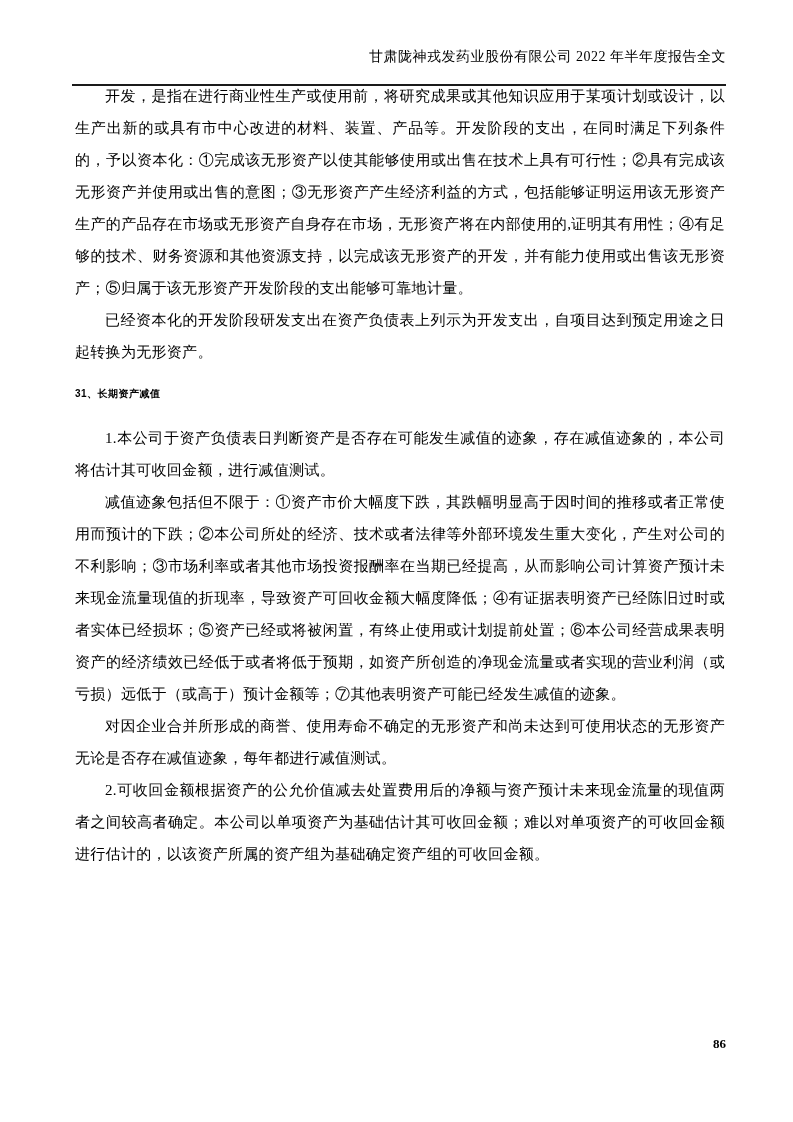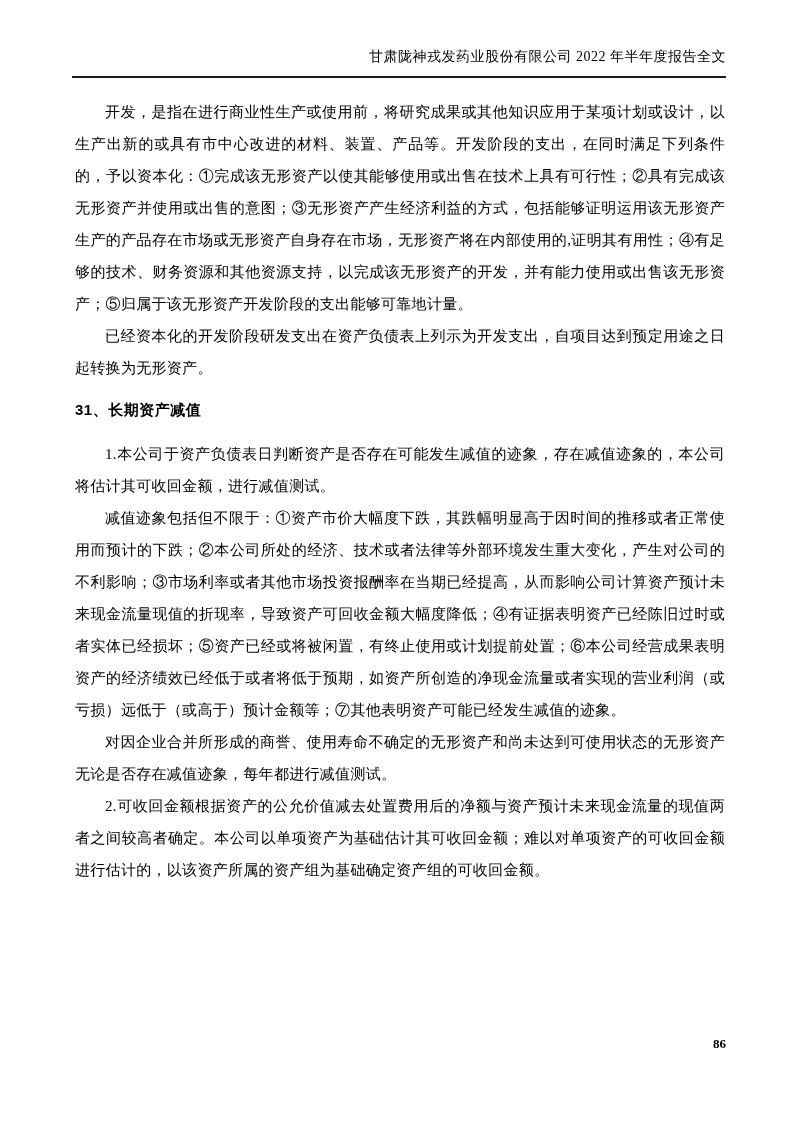--- a/index.html
+++ b/index.html
@@ -18,43 +18,43 @@
   }
   .header {
     position: absolute;
     top: 48px;
     left: 72px;
     width: 654px;
     text-align: right;
     font-size: 14px;
     line-height: 18px;
     letter-spacing: 0.5px;
-    padding-bottom: 10px;
+    padding-bottom: 18px;
     border-bottom: 2px solid #1a1a1a;
   }
   .body-text {
     position: absolute;
-    top: 96px;
+    top: 80px;
     left: 75px;
     width: 650px;
     font-size: 15px;
     line-height: 32px;
     text-align: justify;
     text-justify: inter-ideograph;
     letter-spacing: 0.3px;
   }
   .para {
     margin: 0;
     text-indent: 2em;
   }
   .heading {
     margin: 14px 0 16px 0;
     font-family: "Liberation Sans", sans-serif;
     font-weight: bold;
-    font-size: 15px;
+    font-size: 10px;
     line-height: 24px;
     text-indent: 0;
     letter-spacing: 0.5px;
   }
   .page-number {
     position: absolute;
     top: 1036px;
     right: 67px;
     font-size: 13px;
     line-height: 16px;

